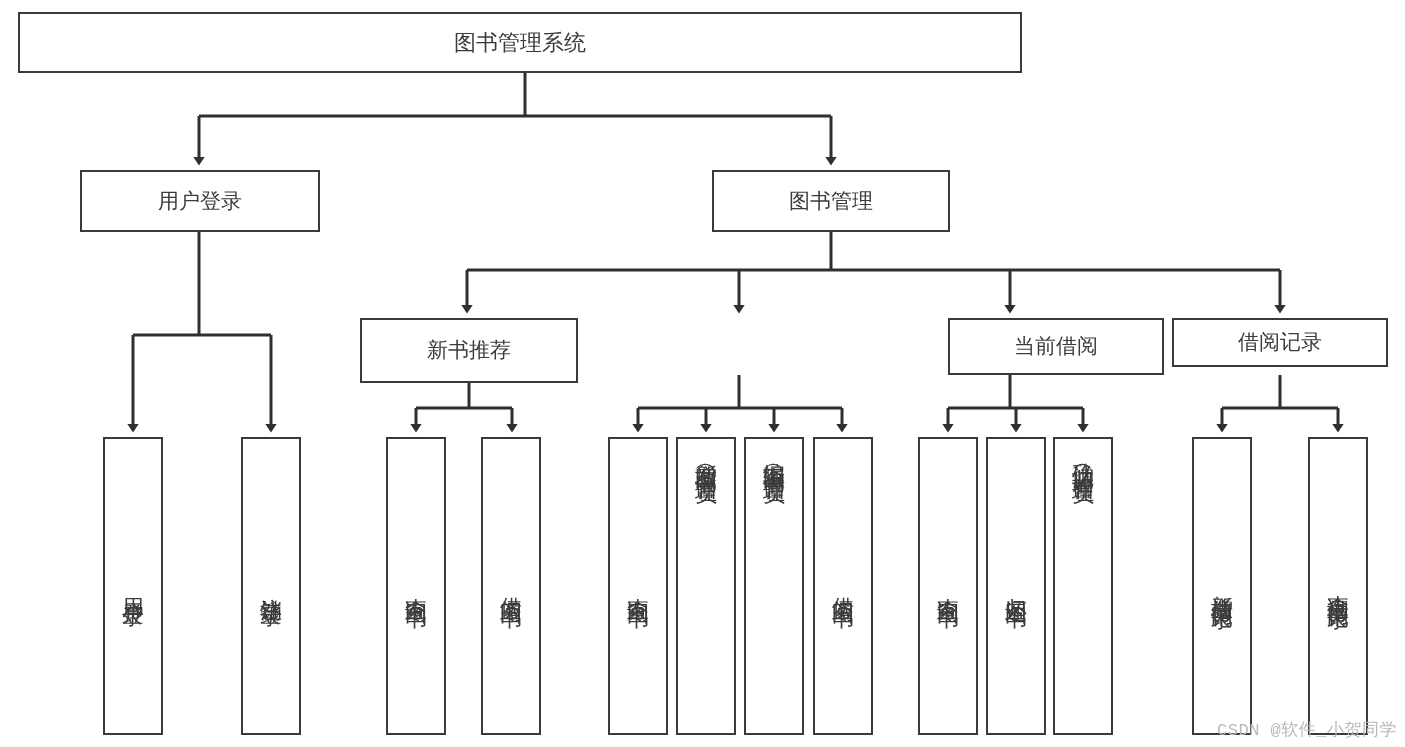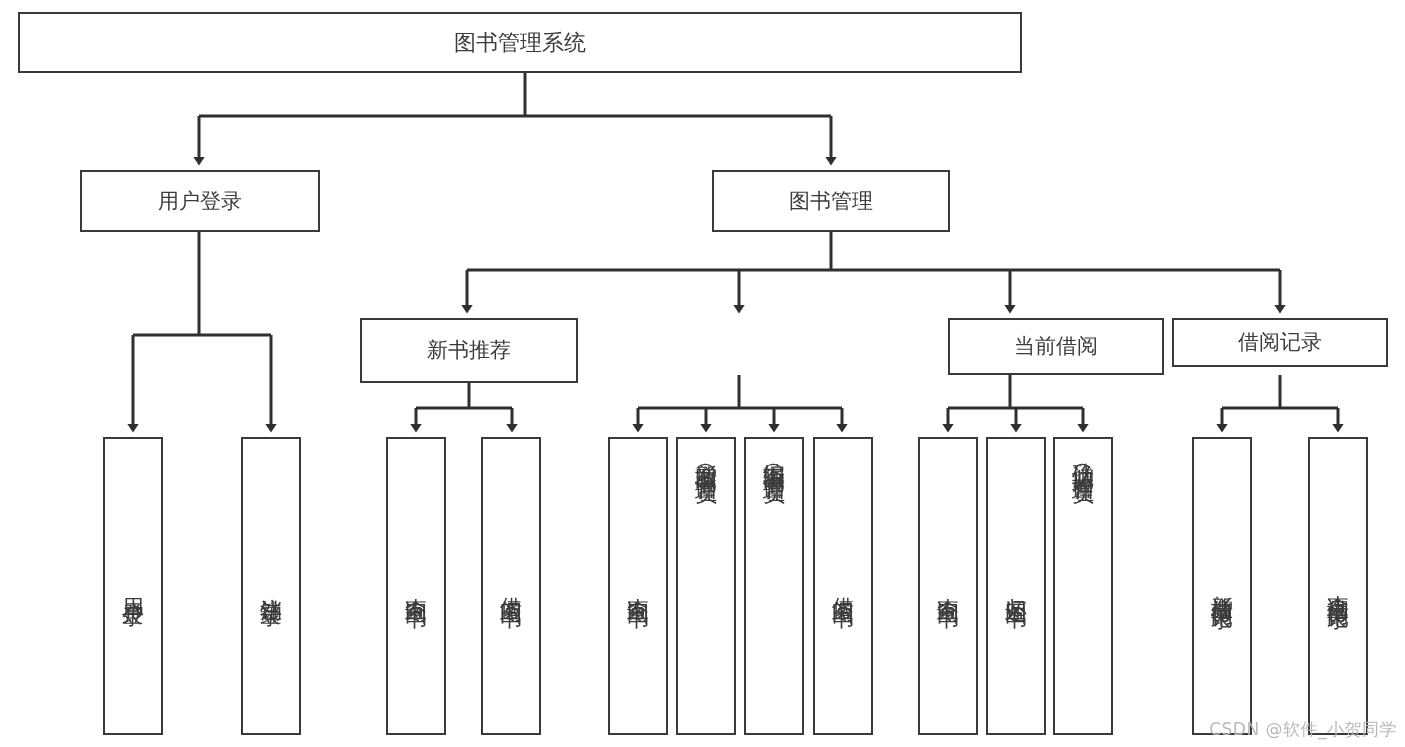--- a/index.html
+++ b/index.html
@@ -16,21 +16,21 @@
   .node.leaf .label{
      writing-mode:vertical-rl;
      text-orientation:upright;
      font-size:22px;
      letter-spacing:3px;
      line-height:1;
      white-space:nowrap;
   }
   .node.leaf.center-v{align-items:center;padding-top:0;}
   .watermark{position:absolute;right:8px;bottom:6px;color:#b9b9b9;font-size:17px;
-             letter-spacing:0.5px;white-space:nowrap;}
+             letter-spacing:0.5px;white-space:nowrap;font-family:Liberation Mono, monospace;}
 </style>
 </head>
 <body>
 
 <div id="canvas">
 
   <svg class="edges" viewBox="0 0 1405 747">
     <defs>
       <marker id="arrow" markerWidth="10" markerHeight="12" refX="1.5" refY="6" orient="auto" markerUnits="userSpaceOnUse">
         <path d="M0,0 L0,12 L9,6 z" fill="#2f2f2f"></path>

